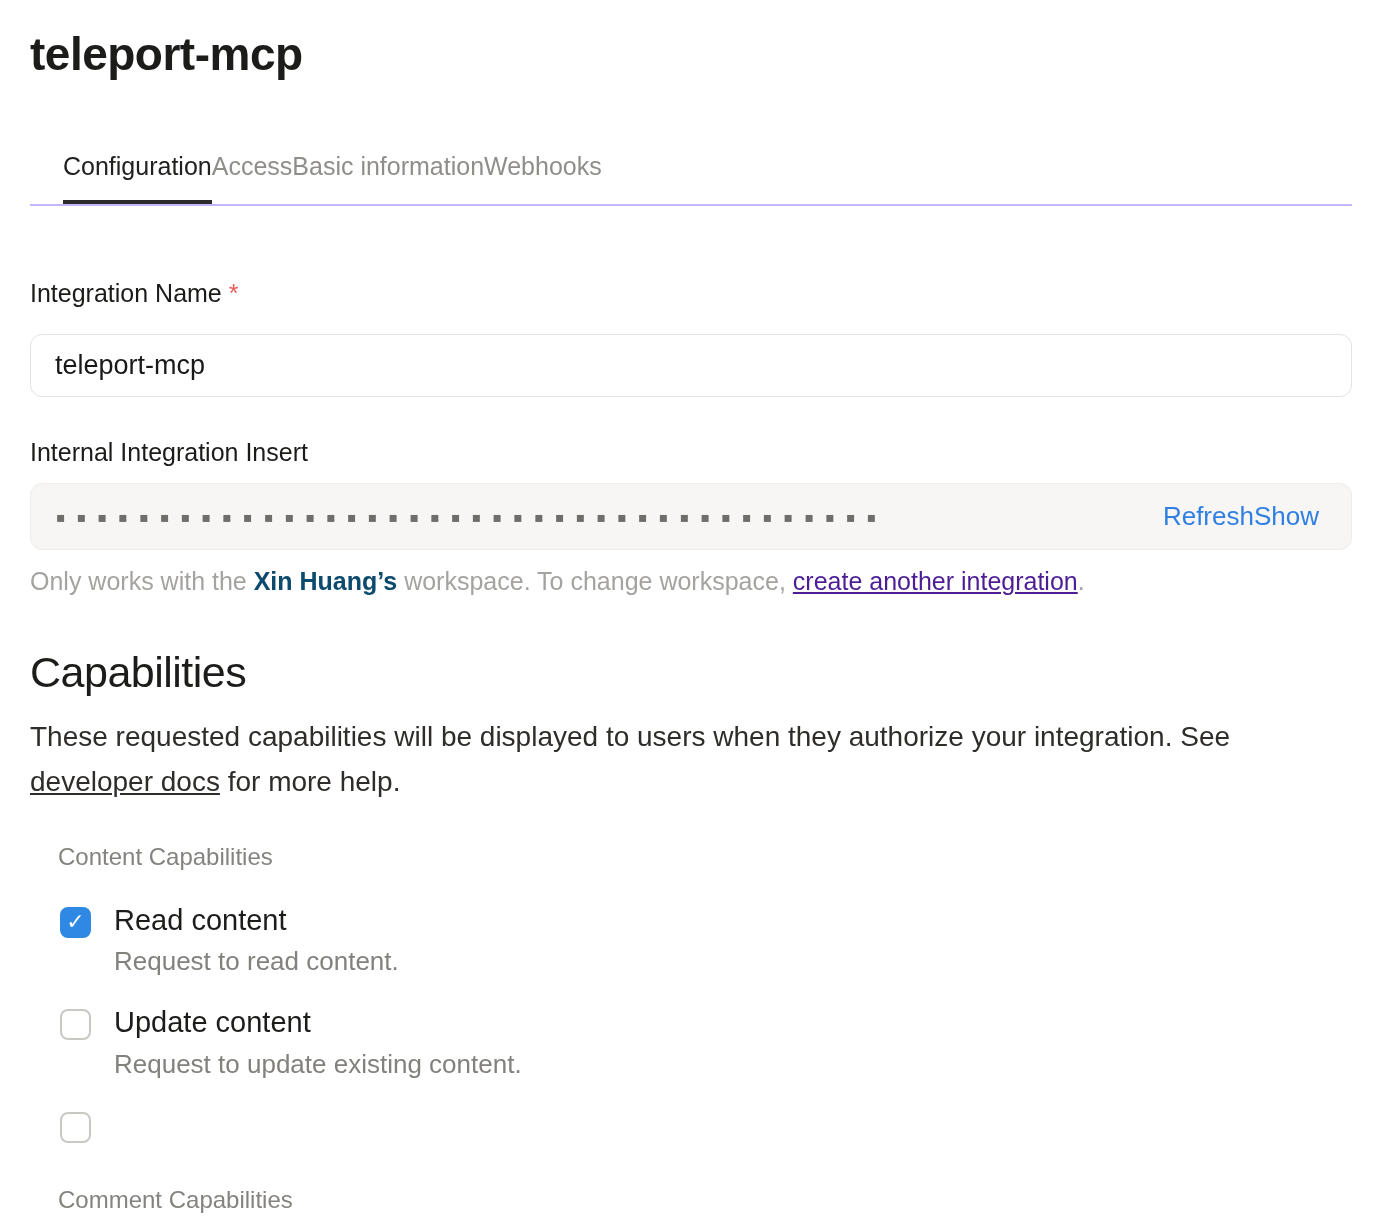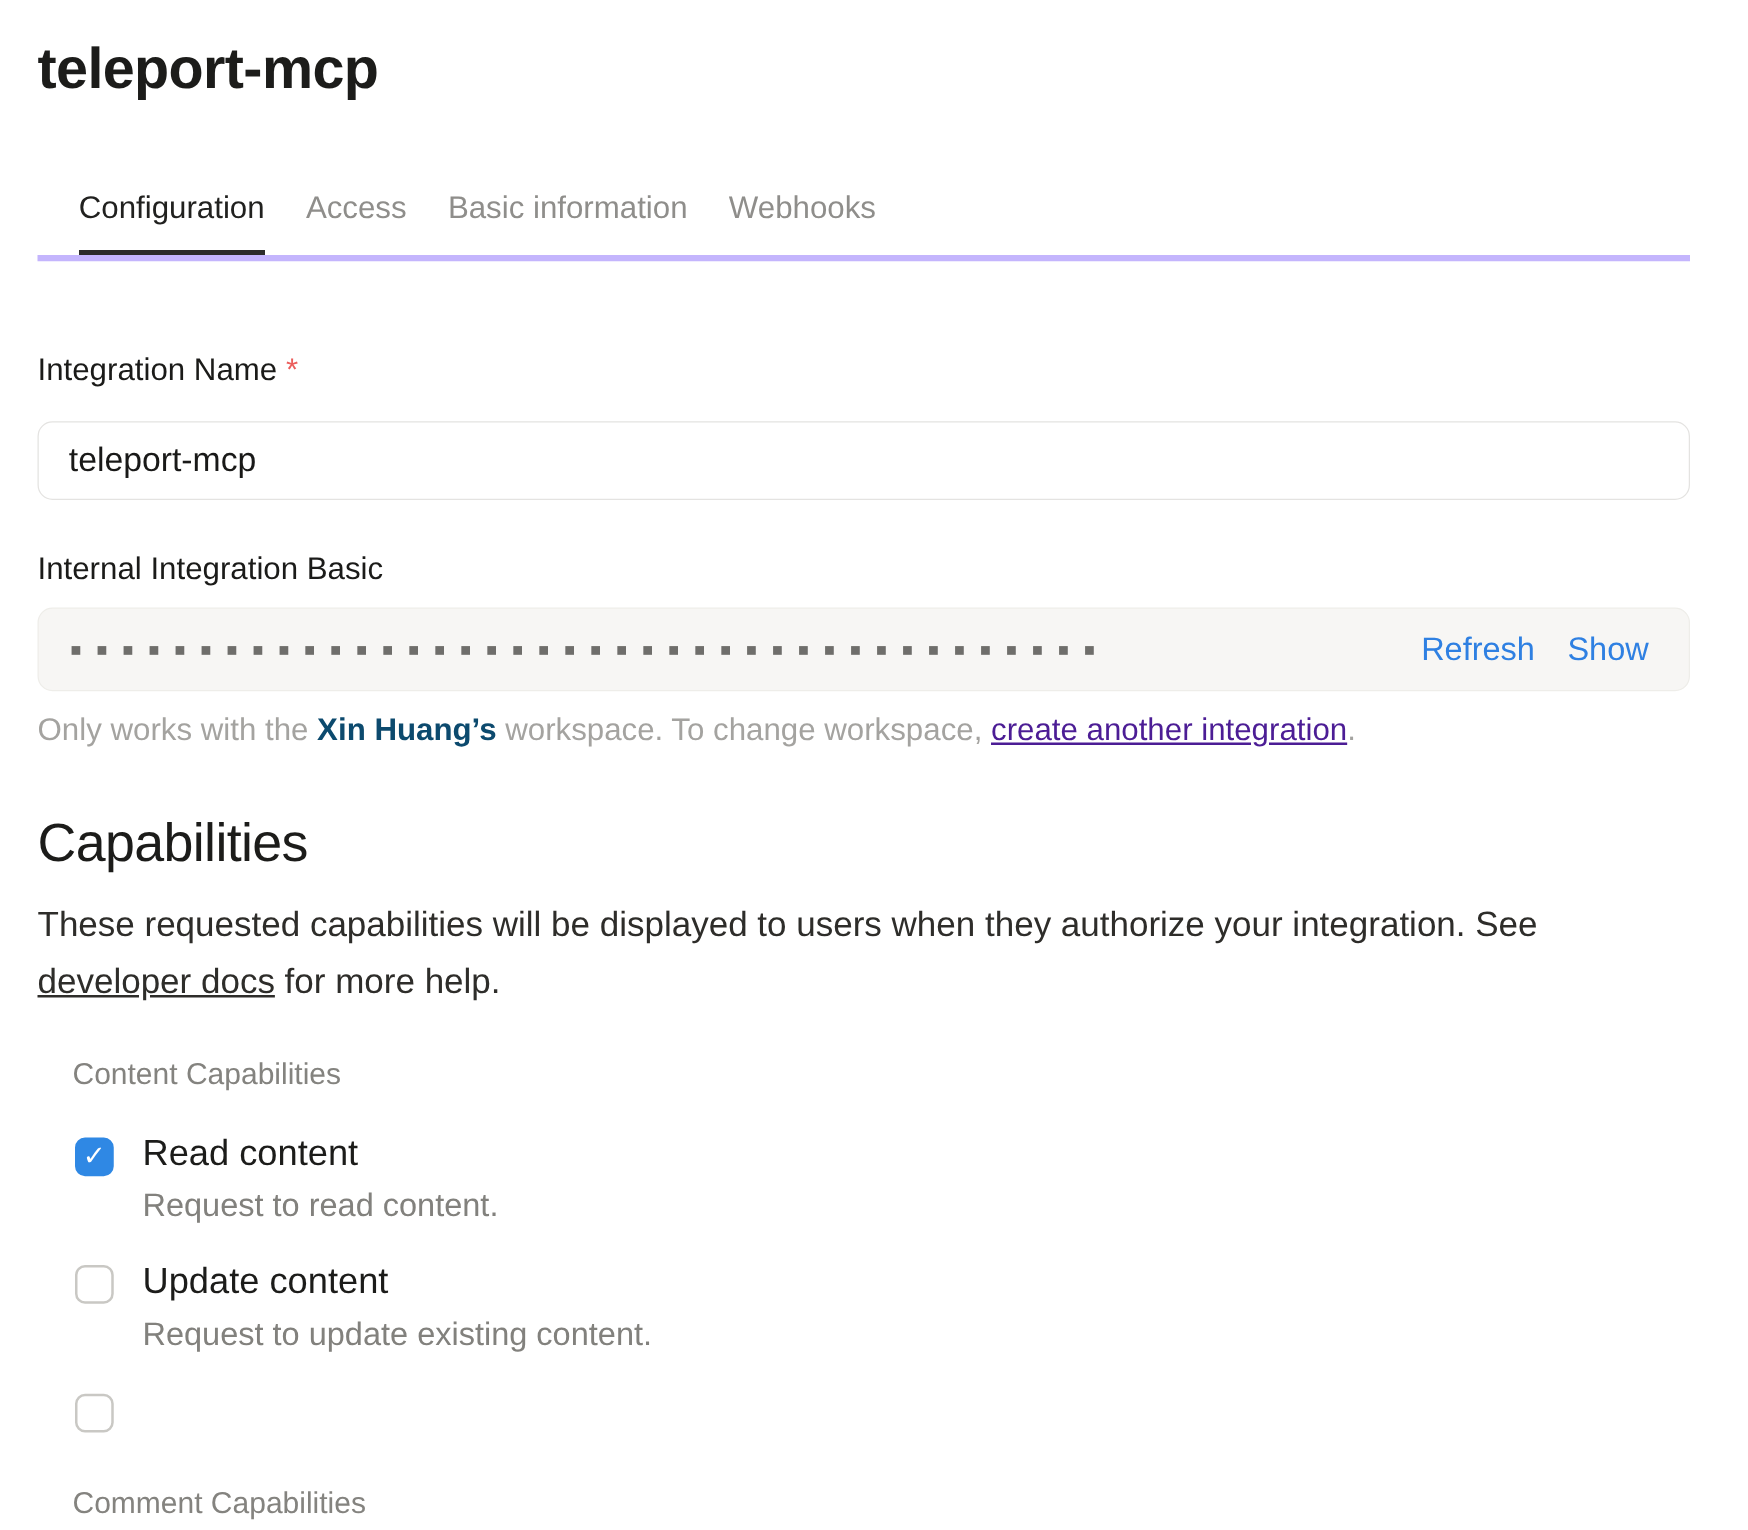--- a/index.html
+++ b/index.html
@@ -18,23 +18,22 @@
     font-size: 46px;
     font-weight: 700;
     letter-spacing: -0.5px;
     color: #1c1c1a;
   }
 
   
   .tabs {
     margin-top: 71px;
     display: flex;
-    gap: 33px;
     padding-left: 33px;
-    border-bottom: 5px solid #c4b5fd;
+    border-bottom: 2px solid #c4b5fd;
   }
   .tab {
     font-size: 25px;
     color: #8f8e8b;
     padding-bottom: 23px;
     cursor: pointer;
     white-space: nowrap;
   }
   .tab.active {
     color: #21211f;
@@ -83,21 +82,21 @@
   .secret-dots {
     flex: 1;
     font-family: "DejaVu Sans", sans-serif;
     font-size: 14px;
     letter-spacing: 11.3px;
     color: #6f6e6b;
     line-height: 1;
     white-space: nowrap;
     overflow: hidden;
   }
-  .secret-actions { display: flex; gap: 26px; }
+  .secret-actions { display: flex; }
   .link-blue {
     font-size: 26px;
     color: #2f80e2;
     cursor: pointer;
     text-decoration: none;
   }
 
   
   .helper {
     margin-top: 17px;
@@ -174,21 +173,21 @@
     <div class="tab">Basic information</div>
     <div class="tab">Webhooks</div>
   </div>
 
   <div class="field-label">
     <span>Integration Name</span><span class="required-star">*</span>
   </div>
 
   <input class="text-input" type="text" value="teleport-mcp" style="">
 
-  <div class="field-label secret-label">Internal Integration Basic</div>
+  <div class="field-label secret-label">Internal Integration Insert</div>
 
   <div class="secret-field">
     <div class="secret-dots">▪▪▪▪▪▪▪▪▪▪▪▪▪▪▪▪▪▪▪▪▪▪▪▪▪▪▪▪▪▪▪▪▪▪▪▪▪▪▪▪</div>
     <div class="secret-actions">
       <a class="link-blue">Refresh</a>
       <a class="link-blue">Show</a>
     </div>
   </div>
 
   <div class="helper">

